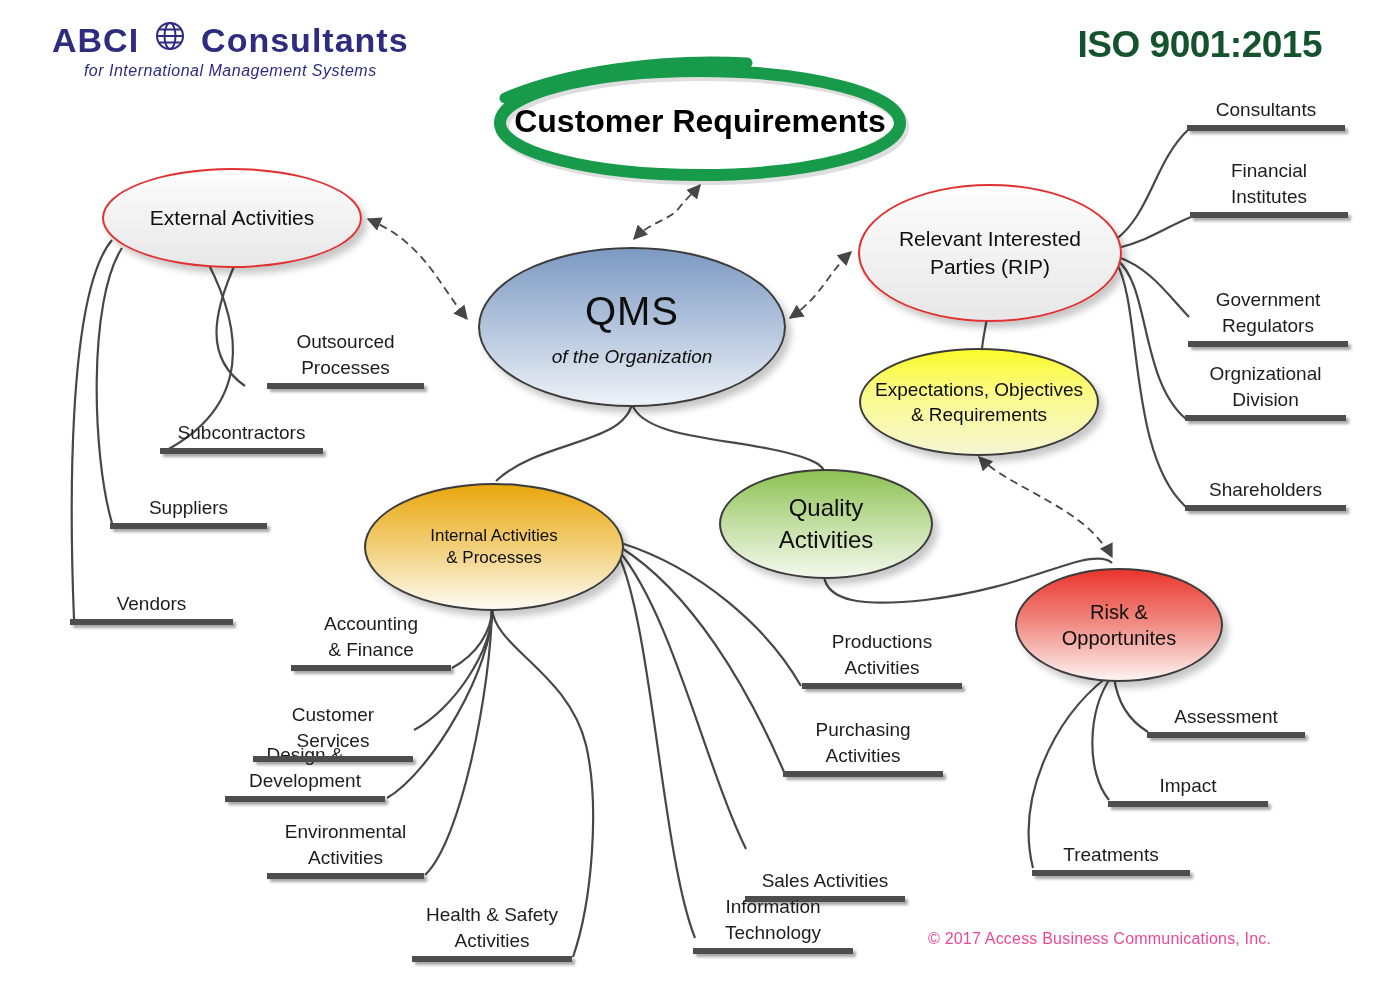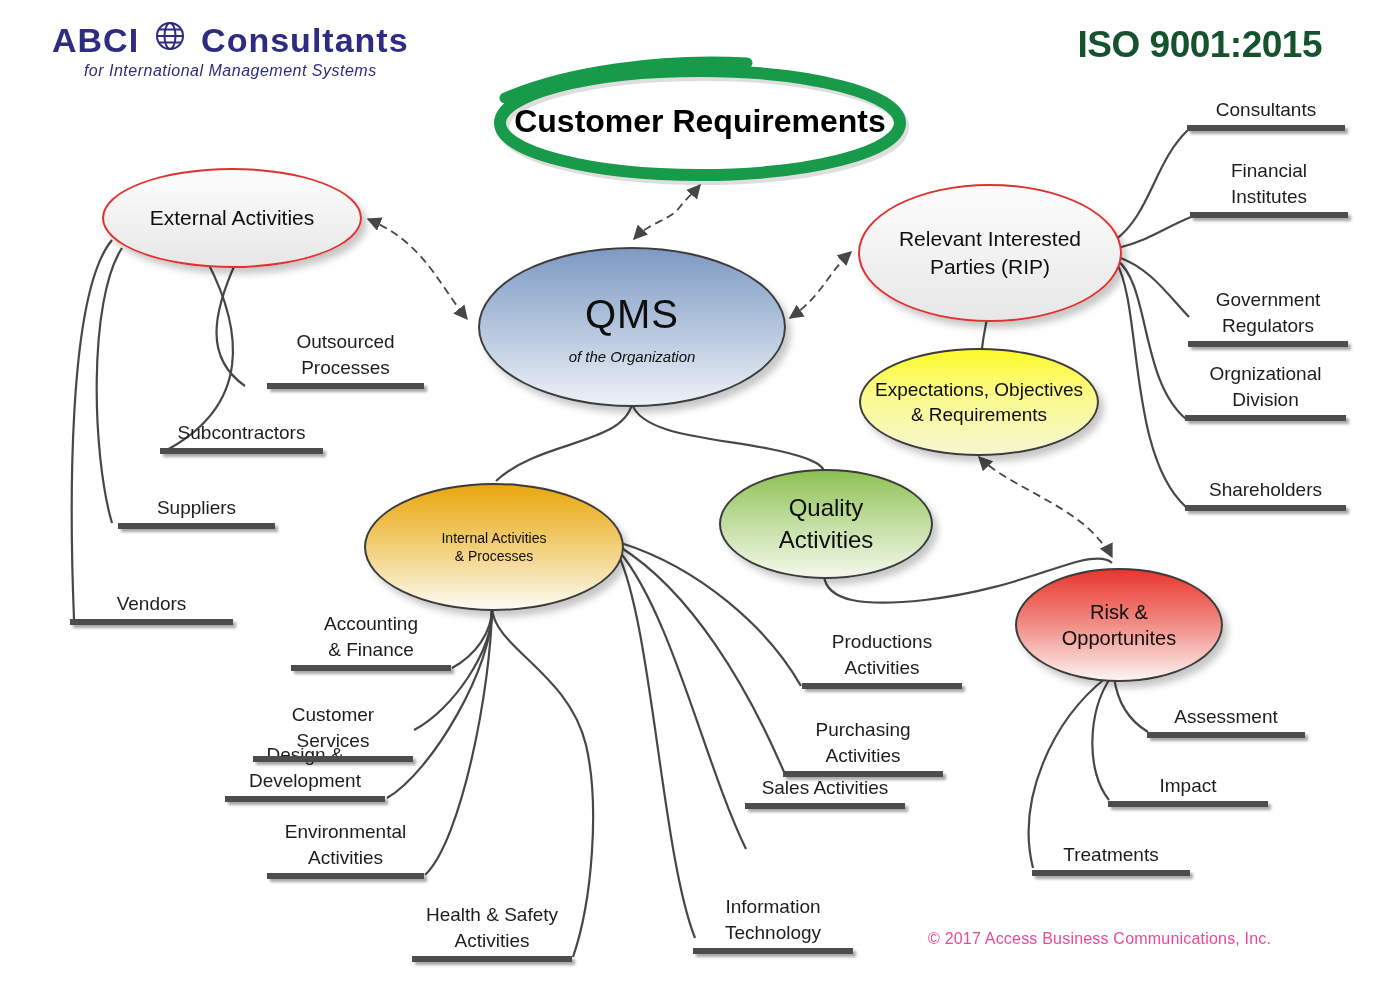--- a/index.html
+++ b/index.html
@@ -25,25 +25,25 @@
   #node-external{left:102px;top:168px;width:256px;height:96px;font-size:21px;
         border:2px solid var(--red-border);
         background:linear-gradient(180deg,var(--ext-top) 0%,var(--ext-bottom) 100%);}
   #node-rip{left:858px;top:184px;width:260px;height:134px;font-size:21px;
         border:2px solid var(--red-border);
         background:linear-gradient(180deg,var(--ext-top) 0%,var(--ext-bottom) 100%);}
   #node-qms{left:478px;top:247px;width:304px;height:156px;
         border:2.5px solid var(--node-border);
         background:linear-gradient(180deg,var(--qms-top) 0%,#b9c9df 55%,var(--qms-bottom) 100%);}
   #node-qms .qms-title{font-size:40px;letter-spacing:1px;}
-  #node-qms .qms-subtitle{font-size:15px;font-style:italic;margin-top:6px;}
+  #node-qms .qms-subtitle{font-size:19px;font-style:italic;margin-top:6px;}
   #node-expectations{left:859px;top:348px;width:236px;height:104px;font-size:19px;
         border:2px solid var(--node-border);
         background:linear-gradient(180deg,var(--exp-top) 0%,#fafa8e 45%,var(--exp-bottom) 100%);}
-  #node-internal{left:364px;top:483px;width:256px;height:124px;font-size:14px;
+  #node-internal{left:364px;top:483px;width:256px;height:124px;font-size:17px;
         border:2px solid var(--node-border);
         background:linear-gradient(180deg,var(--int-top) 0%,#f2cf78 50%,var(--int-bottom) 100%);}
   #node-quality{left:719px;top:469px;width:210px;height:106px;font-size:24px;
         border:2px solid var(--node-border);
         background:linear-gradient(180deg,var(--qua-top) 0%,#c3dfa3 50%,var(--qua-bottom) 100%);}
   #node-risk{left:1015px;top:568px;width:204px;height:110px;font-size:20px;
         border:2px solid var(--node-border);
         background:linear-gradient(180deg,var(--risk-top) 0%,#f08a82 48%,var(--risk-bottom) 100%);}
 
   
@@ -155,21 +155,21 @@
 
   <div class="leaf" style="left:267px;top:329px;width:157px;">
     <div class="leaf-label">Outsourced
 Processes</div>
     <div class="leaf-bar"></div>
   </div>
   <div class="leaf" style="left:160px;top:420px;width:163px;">
     <div class="leaf-label">Subcontractors</div>
     <div class="leaf-bar"></div>
   </div>
-  <div class="leaf" style="left:110px;top:495px;width:157px;padding-left:8px;">
+  <div class="leaf" style="left:110px;top:495px;width:157px;">
     <div class="leaf-label">Suppliers</div>
     <div class="leaf-bar"></div>
   </div>
   <div class="leaf" style="left:70px;top:591px;width:163px;">
     <div class="leaf-label">Vendors</div>
     <div class="leaf-bar"></div>
   </div>
 
   <div class="leaf" style="left:1187px;top:97px;width:158px;">
     <div class="leaf-label">Consultants</div>
@@ -223,21 +223,21 @@
   <div class="leaf" style="left:802px;top:629px;width:160px;">
     <div class="leaf-label">Productions
 Activities</div>
     <div class="leaf-bar"></div>
   </div>
   <div class="leaf" style="left:783px;top:717px;width:160px;">
     <div class="leaf-label">Purchasing
 Activities</div>
     <div class="leaf-bar"></div>
   </div>
-  <div class="leaf" style="left:745px;top:775px;width:160px;">
+  <div class="leaf" style="left:745px;top:868px;width:160px;">
     <div class="leaf-label">Sales Activities</div>
     <div class="leaf-bar"></div>
   </div>
   <div class="leaf" style="left:693px;top:894px;width:160px;">
     <div class="leaf-label">Information
 Technology</div>
     <div class="leaf-bar"></div>
   </div>
 
   <div class="leaf" style="left:1147px;top:704px;width:158px;">

